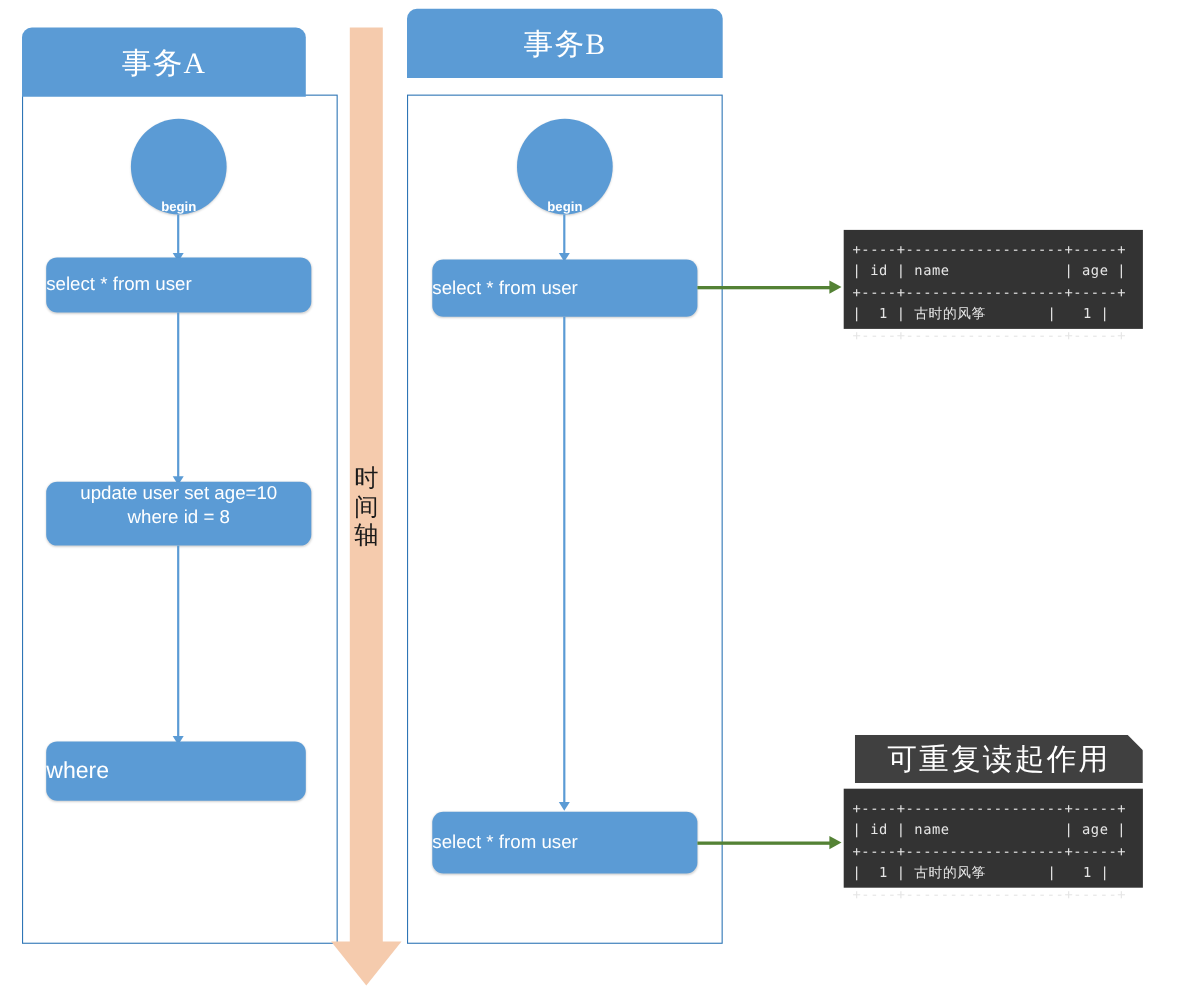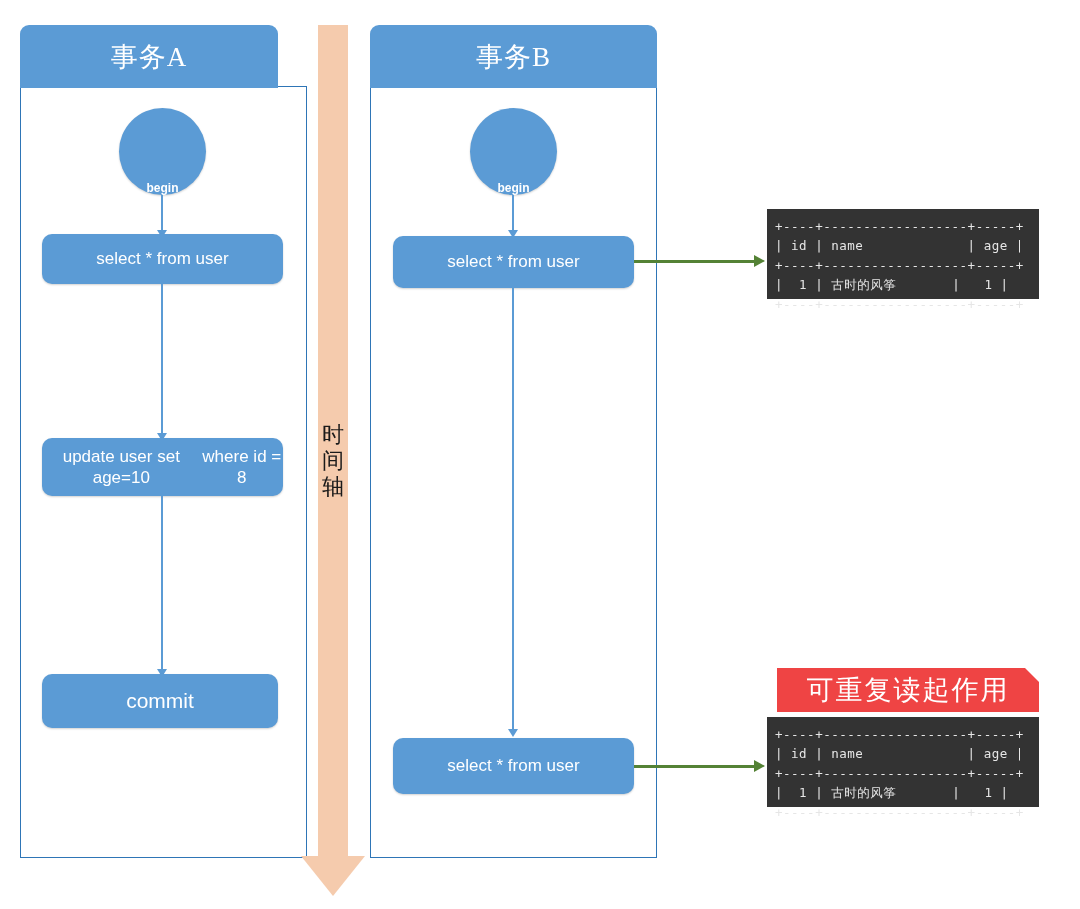--- a/index.html
+++ b/index.html
@@ -38,21 +38,21 @@
   }
 
   
   .node {
     position: absolute;
     background: #5B9BD5;
     border-radius: 10px;
     box-sizing: border-box;
     display: flex;
     align-items: center;
-    justify-content: center;
+    justify-content: flex-start;
     text-align: center;
     color: #ffffff;
     font-size: 17px;
     line-height: 1.25;
     box-shadow: 0 1px 2px rgba(0,0,0,0.18);
   }
   .node.big {
     font-size: 21px;
   }
   .circle {
@@ -132,21 +132,21 @@
     line-height: 1.55;
     white-space: pre;
     padding: 8px 8px;
     box-sizing: border-box;
     letter-spacing: 0.5px;
   }
 
   
   .banner {
     position: absolute;
-    background: #ef4444;
+    background: #404040;
     color: #ffffff;
     font-family: "Liberation Serif", "DejaVu Serif", serif;
     font-size: 27px;
     display: flex;
     align-items: center;
     justify-content: center;
     letter-spacing: 2px;
     clip-path: polygon(0 0, calc(100% - 14px) 0, 100% 14px, 100% 100%, 0 100%);
   }
 </style>
@@ -165,42 +165,42 @@
 <div class="vline" style="left:161px; top:195px; width:2px; height:38px;"></div>
 <div class="vhead" style="left:157px; top:230px;"></div>
 
 <div class="node" style="left:42px; top:234px; width:241px; height:50px;">
   <span>select * from user</span>
 </div>
 
 <div class="vline" style="left:161px; top:284px; width:2px; height:152px;"></div>
 <div class="vhead" style="left:157px; top:433px;"></div>
 
-<div class="node" style="left:42px; top:438px; width:241px; height:58px; ">
+<div class="node" style="left:42px; top:438px; width:241px; height:58px; flex-direction:column;">
   <span>update user set age=10</span>
   <span>where id = 8</span>
 </div>
 
 <div class="vline" style="left:161px; top:496px; width:2px; height:176px;"></div>
 <div class="vhead" style="left:157px; top:669px;"></div>
 
 <div class="node big" style="left:42px; top:674px; width:236px; height:54px;">
-  <span>commit</span>
+  <span>where</span>
 </div>
 
 <div class="timeline-shaft" style="left:318px; top:25px; width:30px; height:833px;"></div>
 <div class="timeline-head" style="left:301px; top:856px;"></div>
 <div class="timeline-label" style="left:318px; top:422px; width:30px;">
   <span>时</span>
   <span>间</span>
   <span>轴</span>
 </div>
 
 <div class="lane-body" style="left:370px; top:86px; width:287px; height:772px;"></div>
-<div class="lane-header" style="left:370px; top:25px; width:287px; height:63px;">
+<div class="lane-header" style="left:370px; top:8px; width:287px; height:63px;">
   <span>事务B</span>
 </div>
 
 <div class="circle" style="left:470px; top:108px; width:87px; height:87px;">
   <span>begin</span>
 </div>
 
 <div class="vline" style="left:512px; top:195px; width:2px; height:38px;"></div>
 <div class="vhead" style="left:508px; top:230px;"></div>
 

